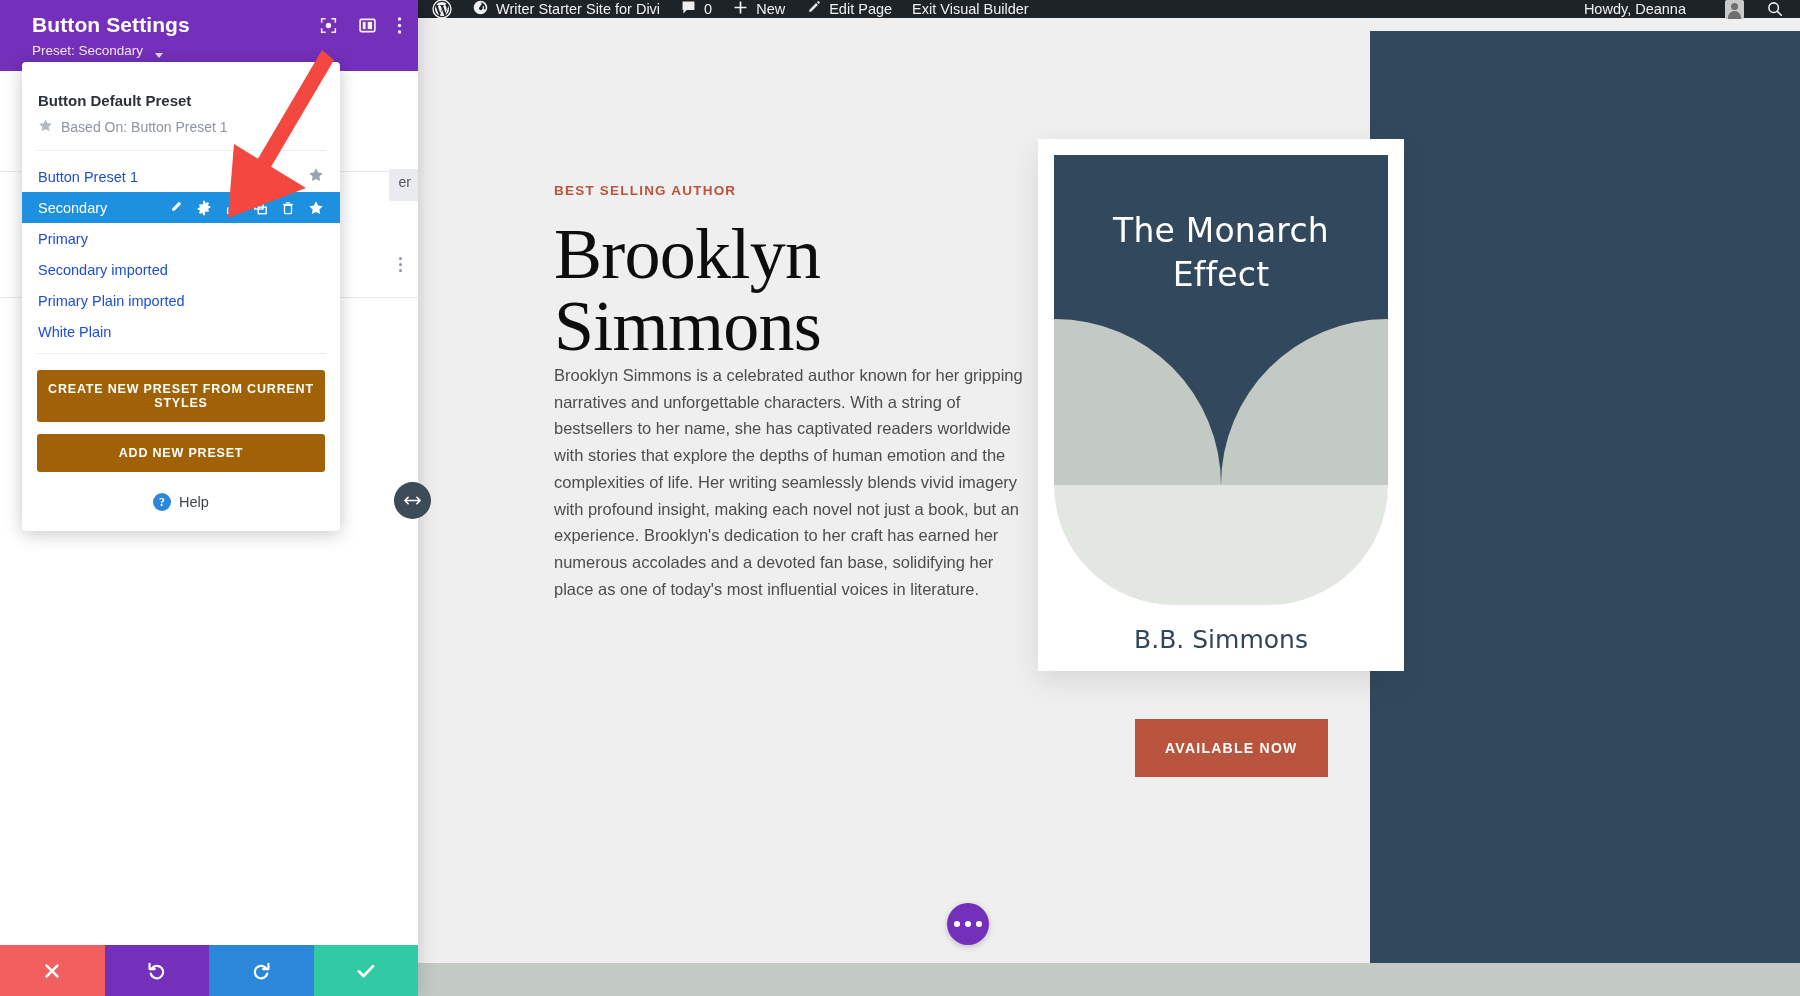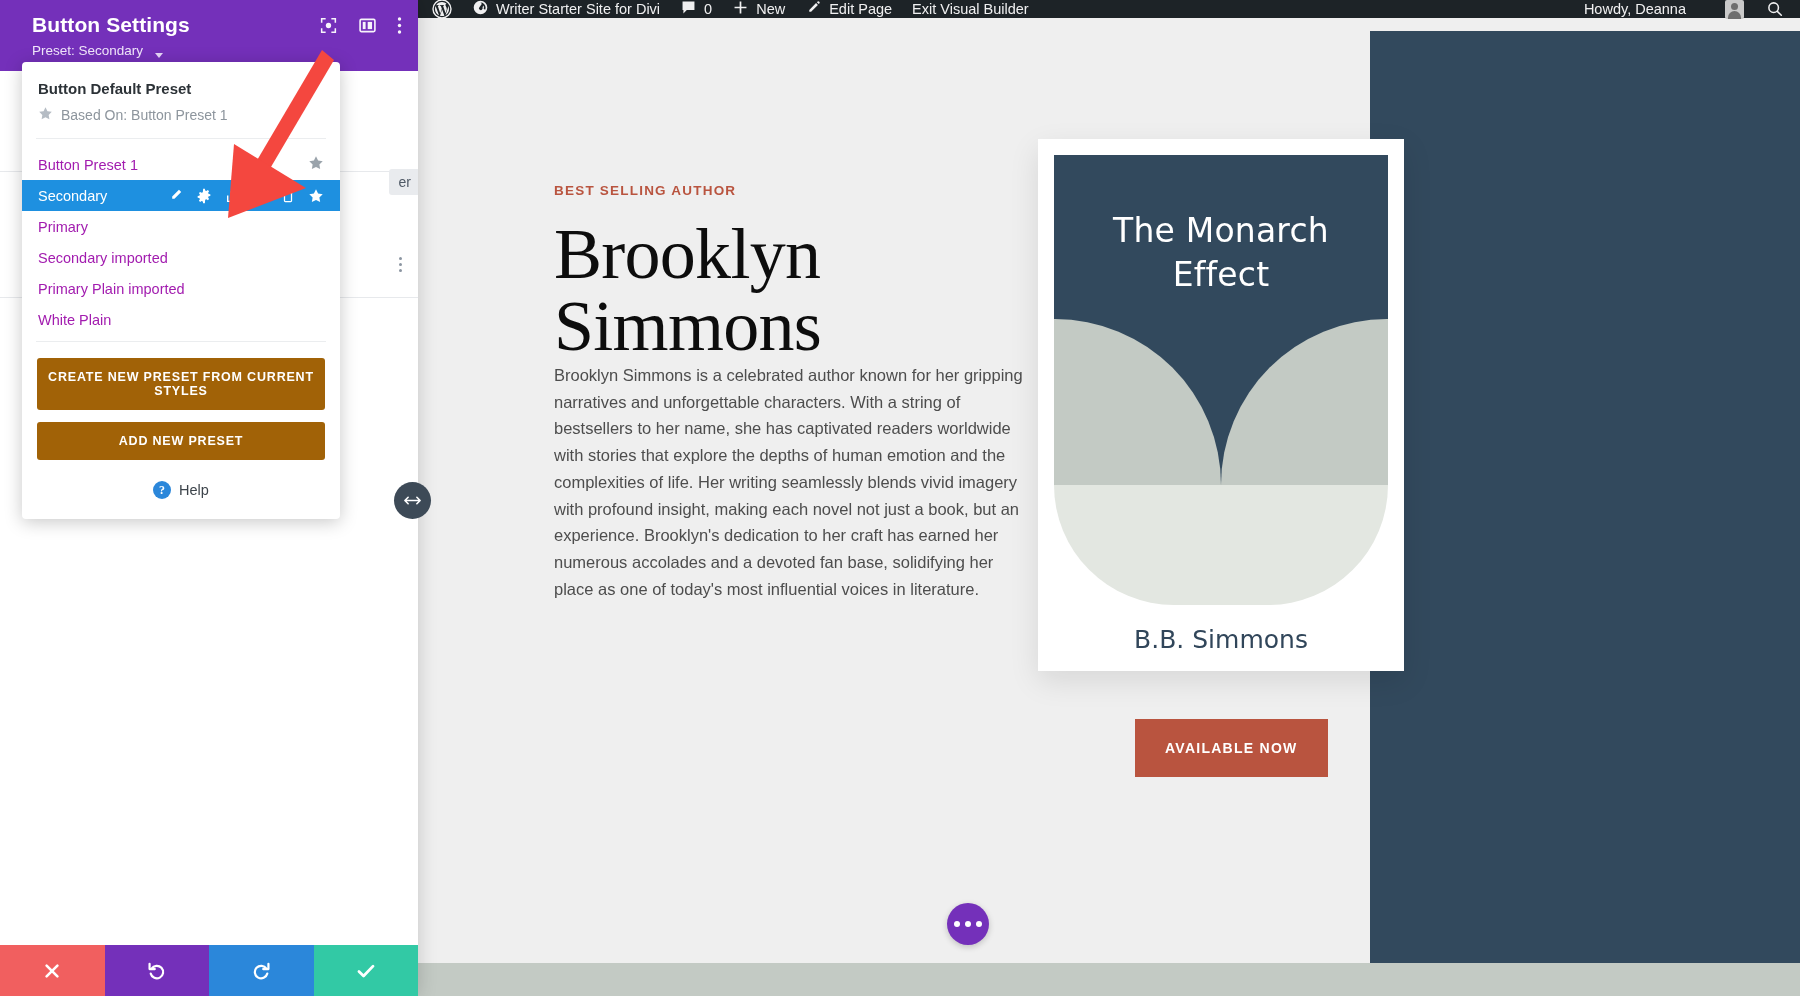--- a/index.html
+++ b/index.html
@@ -124,21 +124,21 @@
     margin-top: 6px; font-size: 13.5px; color: #f1e7fb; cursor: pointer;
     display: flex; align-items: flex-end; gap: 12px;
   }
   .caret-d {
     width: 0; height: 0; border-left: 4px solid transparent; border-right: 4px solid transparent;
     border-top: 5px solid #e6d7f7; display:inline-block;
   }
   .set-body { flex: 1 1 auto; background: #fff; position: relative; overflow: hidden; }
   .ghost-tab {
     position: absolute; right: 0; top: 98px; background: #e9ebee; color: #4f5965;
-    font-size: 14px; padding: 5px 7px 5px 10px; border-radius: 3px 0 0 3px;
+    font-size: 14px; padding: 5px 7px 11px 10px; border-radius: 3px 0 0 3px;
   }
   .ghost-dots { position: absolute; right: 16px; top: 186px; display:flex; flex-direction:column; gap:3px; }
   .ghost-dots i { width:3px;height:3px;border-radius:50%;background:#8b95a1;display:block;}
   .ghost-rule { position:absolute; left:0; right:0; height:1px; background:#e7e9ec;}
 
   .set-footer {
     flex: 0 0 51px; display: flex;
   }
   .fbtn { flex: 1 1 0; display: flex; align-items: center; justify-content: center; cursor: pointer; }
   .fbtn.cancel { background: #f15f5f; }
@@ -147,28 +147,28 @@
   .fbtn.save   { background: #32c9a5; }
 
   
   .preset-panel {
     position: absolute; left: 22px; top: 62px; width: 318px;
     background: #fff; border-radius: 4px;
     box-shadow: 0 3px 18px rgba(0,0,0,.22);
     padding: 0 0 6px 0;
     z-index: 40;
   }
-  .pp-default { padding: 18px 20px 14px 16px; }
+  .pp-default { padding: 18px 20px 14px 16px; margin-top: 12px; }
   .pp-default-name { font-size: 15px; color: #2c3237; font-weight: 700; }
   .pp-based { display: flex; align-items: center; gap: 8px; margin-top: 9px; color: #8d959d; font-size: 14px; }
   .pp-sep { height: 1px; background: #ebedef; margin: 0 14px; }
   .pp-list { padding: 10px 0 6px 0; }
   .pp-item {
     display: flex; align-items: center; height: 31px; padding: 0 16px;
-    font-size: 14.5px; color: #a21caf; cursor: pointer;
+    font-size: 14.5px; color: #1d4ed8; cursor: pointer;
   }
   .pp-item .nm { flex: 0 0 auto; }
   .pp-item .sp { flex: 1 1 auto; }
   .pp-item.active { background: #1e90e0; color: #fff; font-weight: 400; }
   .pp-actions { display: flex; align-items: center; gap: 13px; }
   .pp-actions .ai { display: flex; align-items: center; cursor: pointer; }
   .pp-star-dim { color: #9aa3ab; font-size: 15px; }
   .pp-buttons { padding: 16px 15px 0 15px; }
   .pp-btn {
     display: block; width: 100%; background: #a16207; color: #fff;

